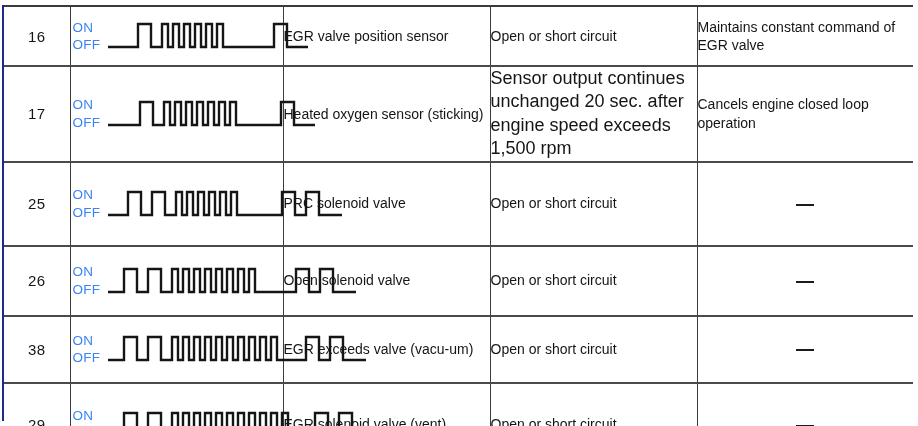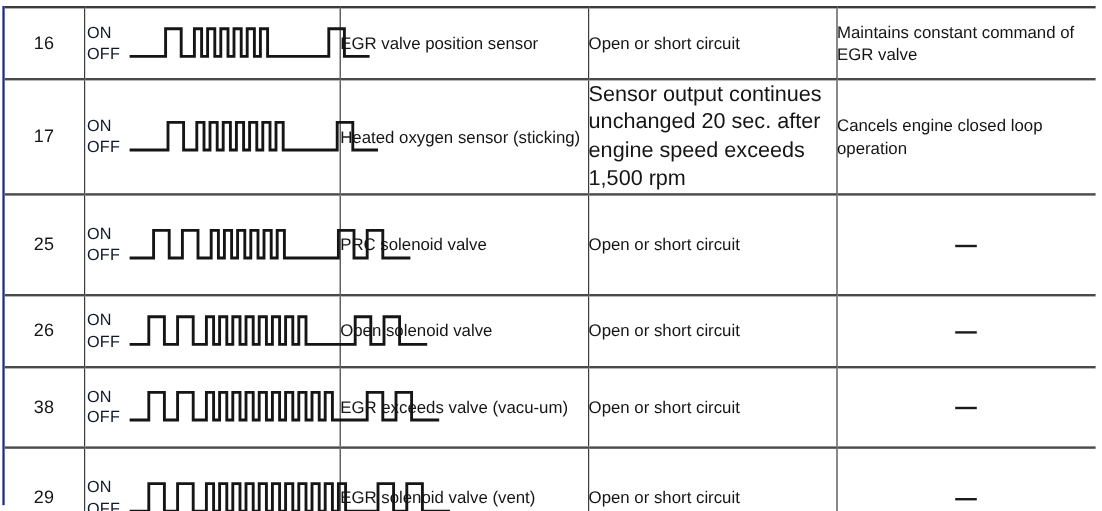--- a/index.html
+++ b/index.html
@@ -98,21 +98,21 @@
   }
 
   .onoff {
     display: flex;
     flex-direction: column;
     justify-content: center;
     gap: 4px;
     font-size: 13.5px;
     line-height: 1;
     letter-spacing: .2px;
-    color: #0f172a;
+    color: #3b82f6;
     flex: 0 0 auto;
     padding-left: 2px;
   }
   .onoff .lbl-on  { margin-left: 0px; }
   .onoff .lbl-off { margin-left: 0px; }
 
   .wave-svg { display: block; flex: 0 0 auto; }
 
   .text-cell {
     padding: 6px 10px 6px 12px;
@@ -199,21 +199,21 @@
               </div>
               <svg class="wave-svg" width="239" height="40" viewBox="0 0 239 40">
                 <path d="M 2 31 L 22 31 L 22 8 L 35 8 L 35 31 L 46 31 L 46 8 L 59 8 L 59 31 L 70 31 L 70 8 L 76 8 L 76 31 L 81 31 L 81 8 L 87 8 L 87 31 L 92 31 L 92 8 L 98 8 L 98 31 L 103 31 L 103 8 L 109 8 L 109 31 L 114 31 L 114 8 L 120 8 L 120 31 L 125 31 L 125 8 L 131 8 L 131 31 L 136 31 L 176 31 L 176 8 L 189 8 L 189 31 L 200 31 L 200 8 L 213 8 L 213 31 L 224 31 L 236 31" fill="none" stroke="#151515" stroke-width="2.4" stroke-linejoin="miter" stroke-linecap="butt"></path>
               </svg>
             </div>
           </td>
           <td class="text-cell">PRC solenoid valve</td>
           <td class="text-cell">Open or short circuit</td>
           <td class="dash-cell"><span class="dash-mark"></span></td>
         </tr>
-        <tr style="height: 60px; padding-left: 44px;">
+        <tr style="height: 70px; padding-left: 44px;">
           <td class="code-cell">26</td>
           <td class="wave-cell">
             <div class="wave-wrap">
               <div class="onoff">
                 <span class="lbl-on">ON</span>
                 <span class="lbl-off">OFF</span>
               </div>
               <svg class="wave-svg" width="253" height="40" viewBox="0 0 253 40">
                 <path d="M 2 31 L 18 31 L 18 8 L 31 8 L 31 31 L 42 31 L 42 8 L 55 8 L 55 31 L 66 31 L 66 8 L 72 8 L 72 31 L 77 31 L 77 8 L 83 8 L 83 31 L 88 31 L 88 8 L 94 8 L 94 31 L 99 31 L 99 8 L 105 8 L 105 31 L 110 31 L 110 8 L 116 8 L 116 31 L 121 31 L 121 8 L 127 8 L 127 31 L 132 31 L 132 8 L 138 8 L 138 31 L 143 31 L 143 8 L 149 8 L 149 31 L 154 31 L 190 31 L 190 8 L 203 8 L 203 31 L 214 31 L 214 8 L 227 8 L 227 31 L 238 31 L 250 31" fill="none" stroke="#151515" stroke-width="2.4" stroke-linejoin="miter" stroke-linecap="butt"></path>
               </svg>

